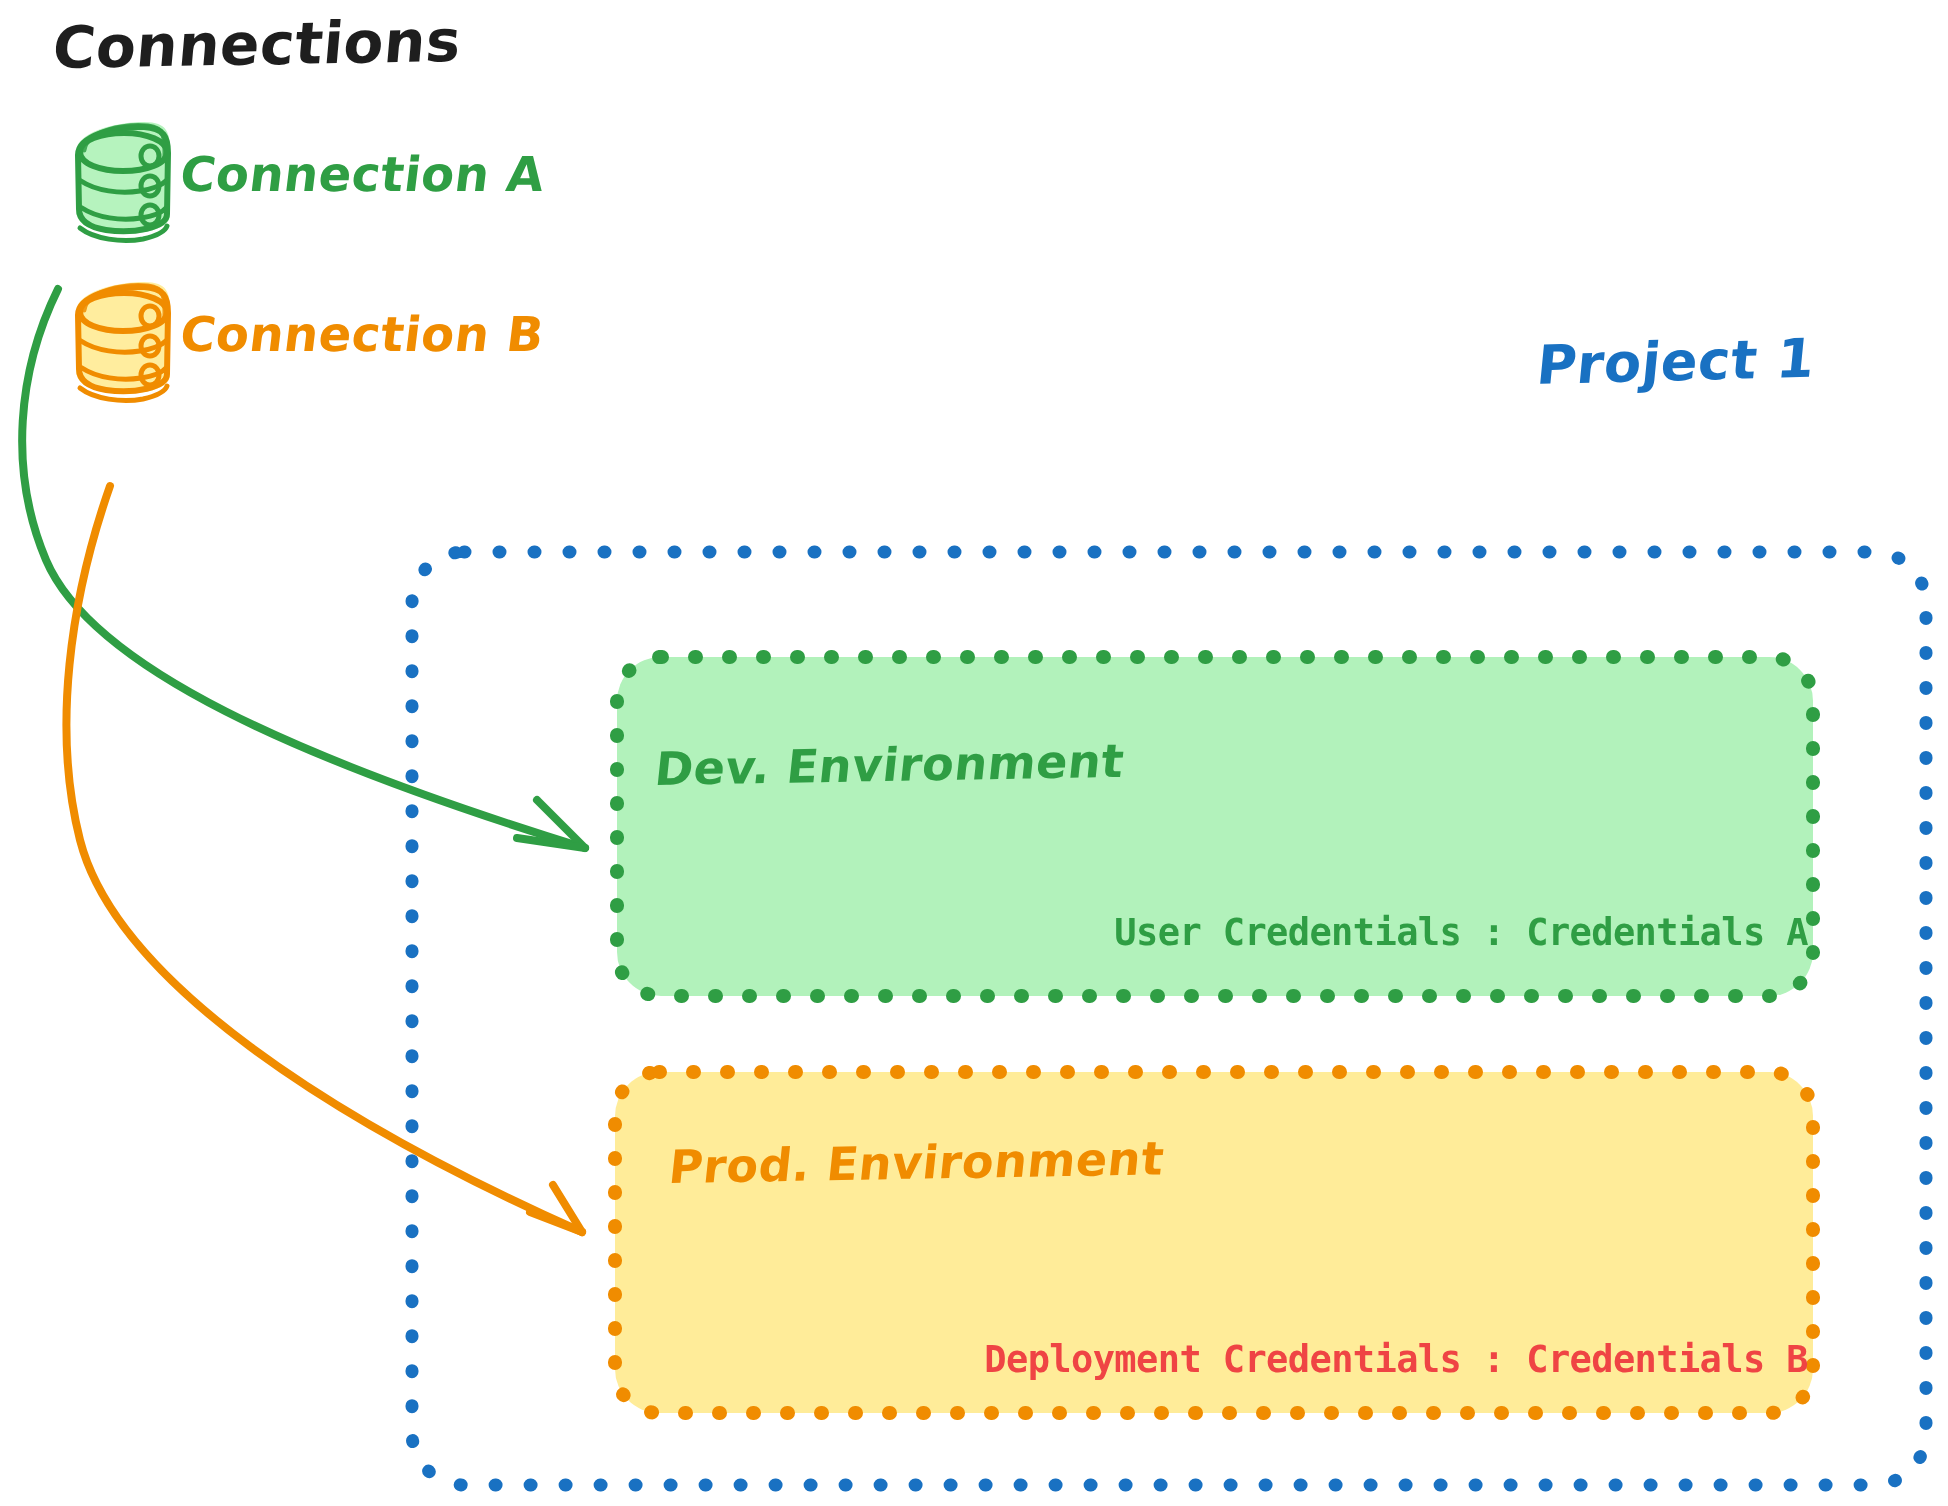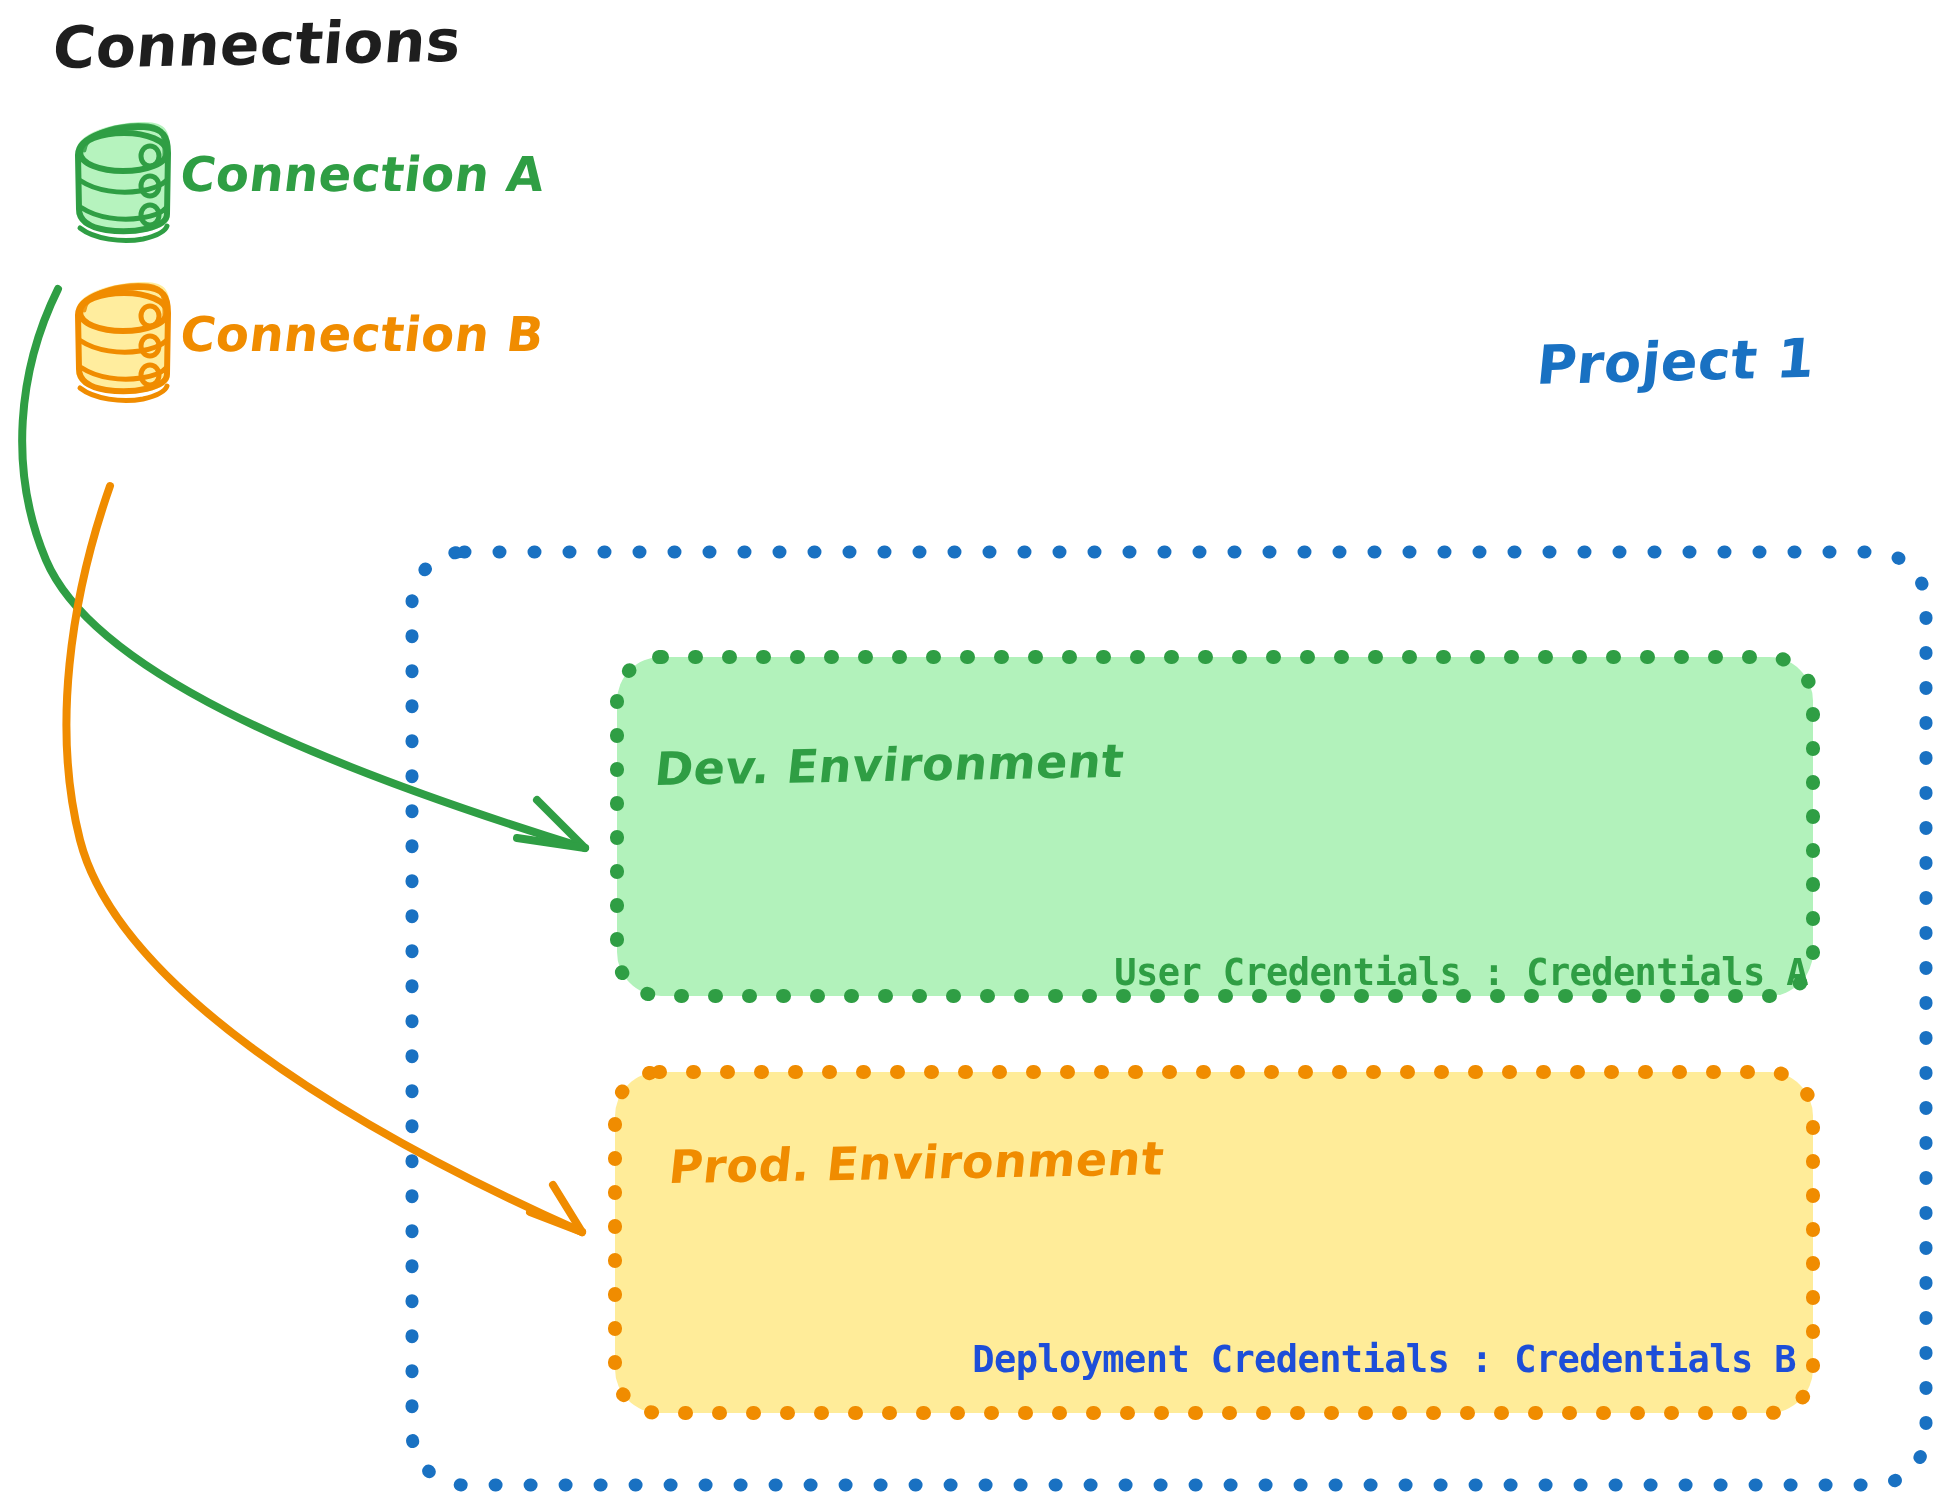--- a/index.html
+++ b/index.html
@@ -83,27 +83,26 @@
     color: #f08c00;
     transform: skewX(-7deg) rotate(-1deg);
   }
 
   #text-dev-credentials {
     right: 140px;
     top: 911px;
     font-size: 37px;
     color: #2f9e44;
     letter-spacing: -0.6px;
-    margin-top: 40px;
   }
   #text-prod-credentials {
-    right: 152px;
+    right: 140px;
     top: 1338px;
     font-size: 37px;
-    color: #1d4ed8;
+    color: #ef4444;
     letter-spacing: -0.6px;
   }
 </style>
 </head>
 <body>
 
 <svg id="canvas" viewBox="0 0 1948 1506" xmlns="http://www.w3.org/2000/svg">
 
   <rect x="412" y="552" width="1514" height="933" rx="52" ry="52" fill="none" stroke="#1971c2" stroke-width="13" stroke-linecap="round" stroke-dasharray="1 34"></rect>
 

